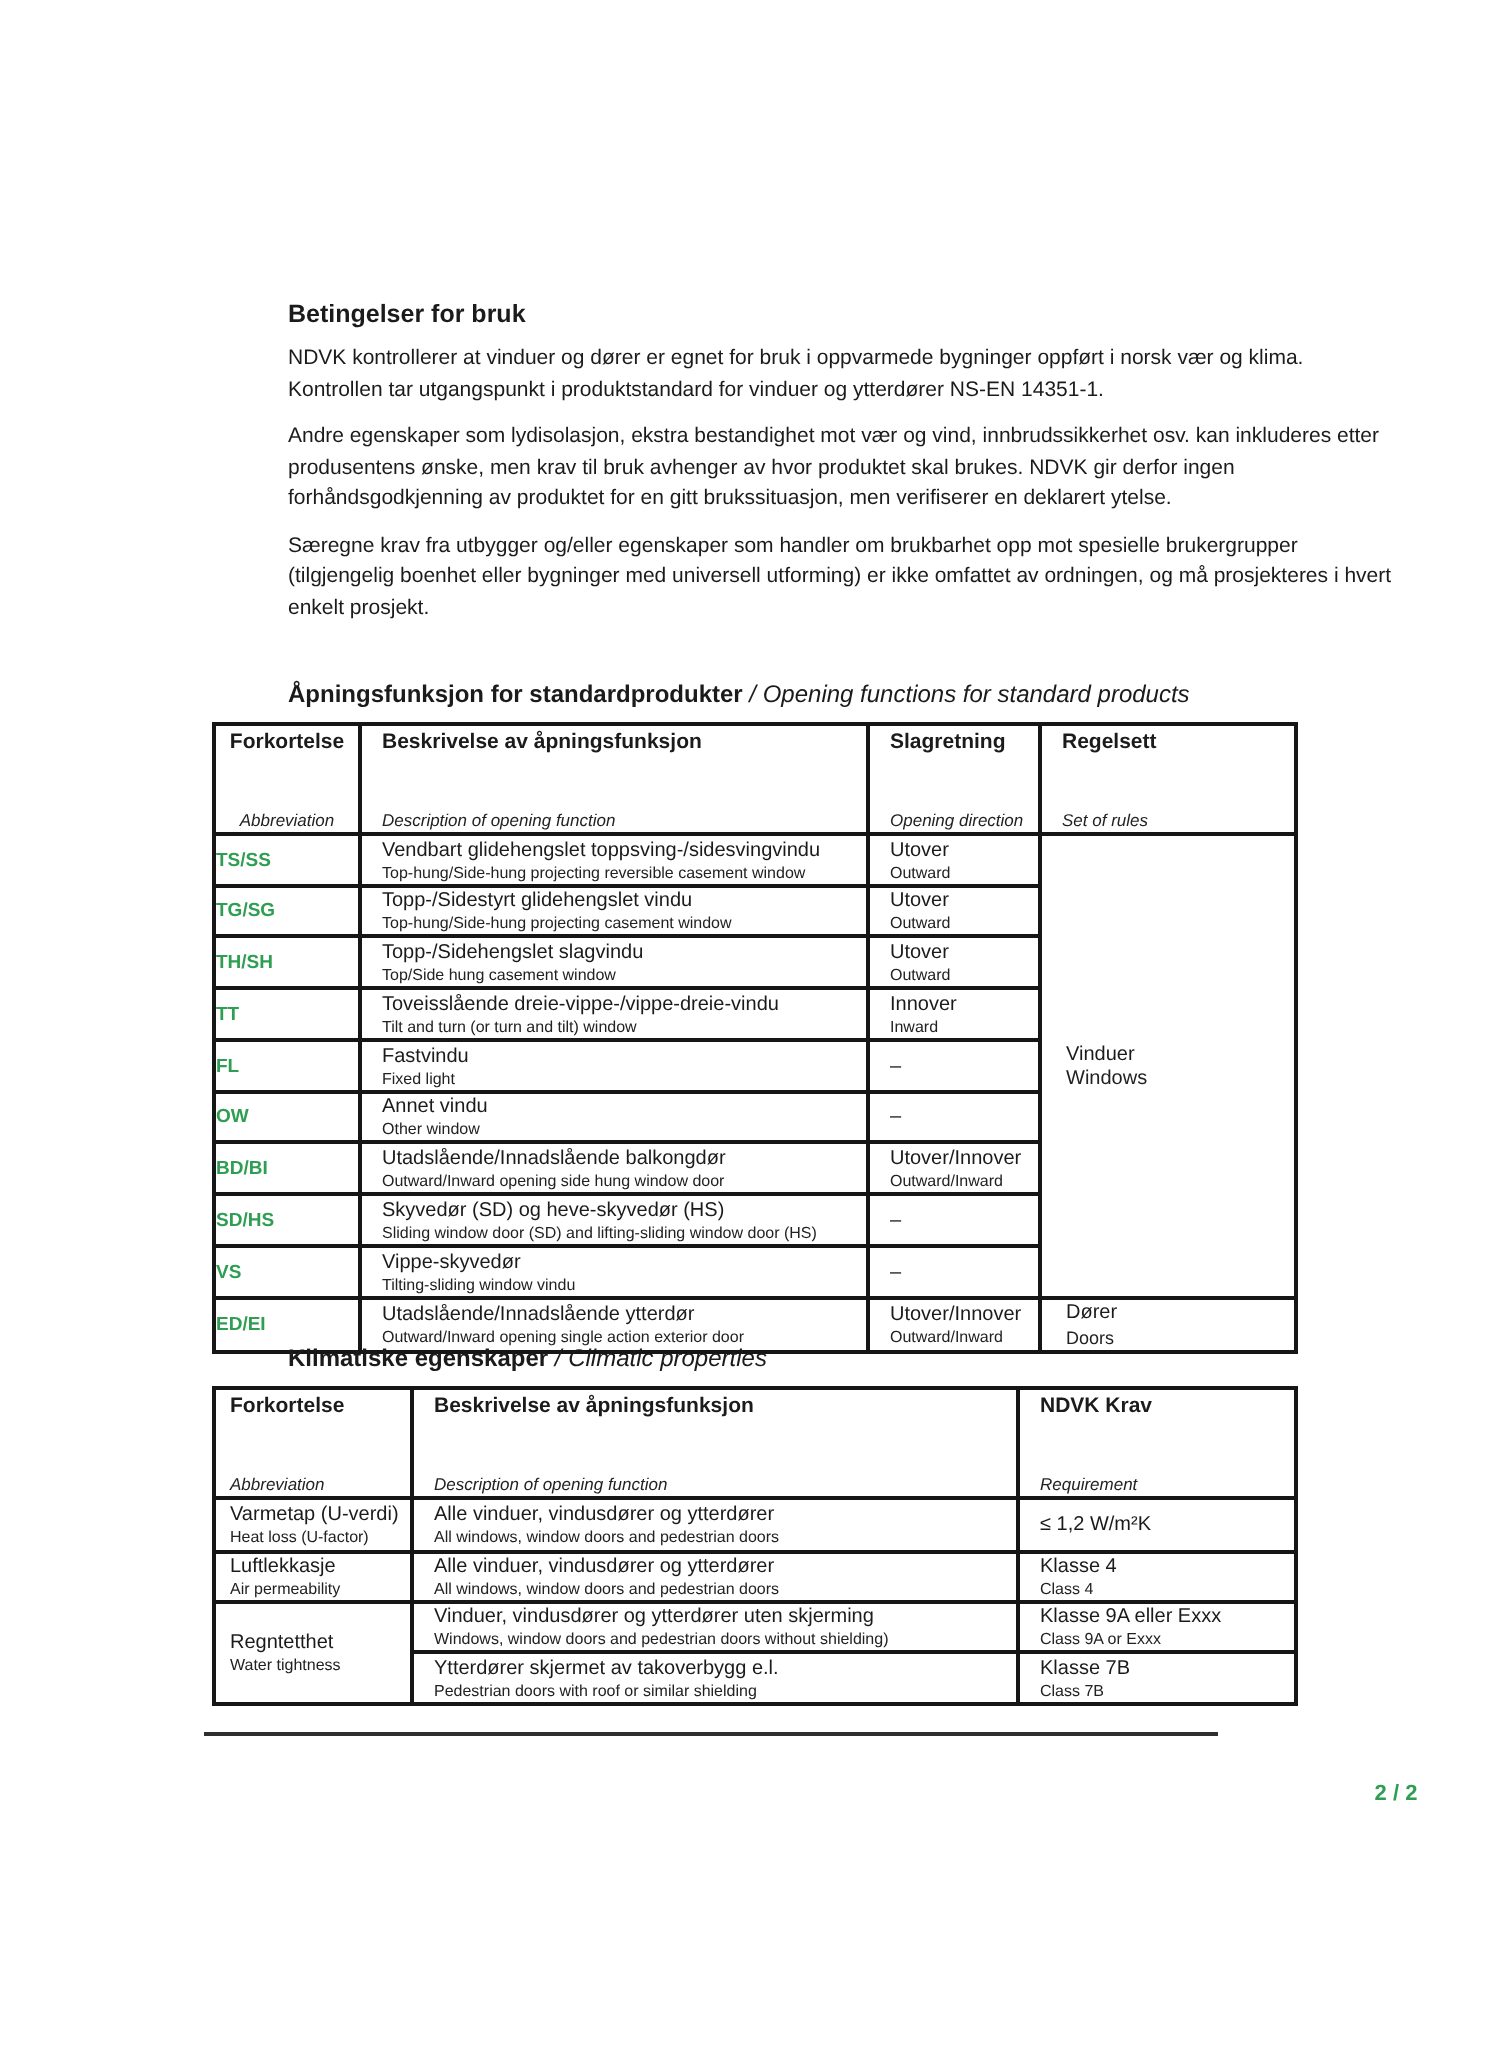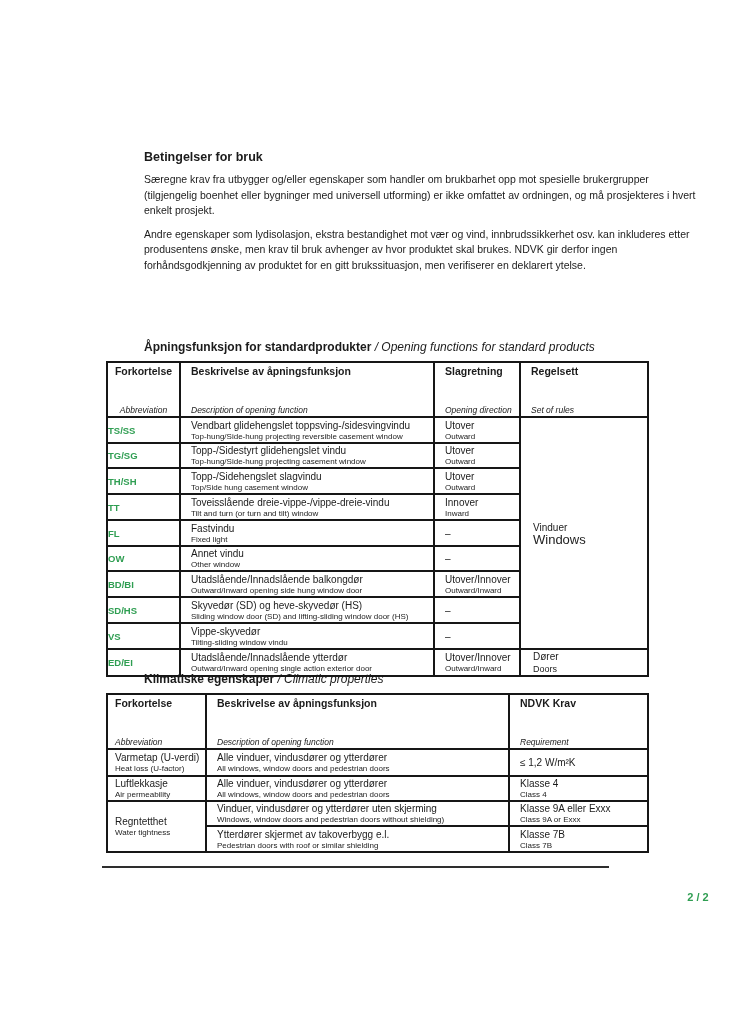--- a/index.html
+++ b/index.html
@@ -39,22 +39,23 @@
   
   .footer-rule{left:102px;top:866px;width:471px;height:2px;background:#2e2e2e;}
   .page-num{left:636px;top:891px;width:52px;text-align:center;font-size:11px;font-weight:bold;color:#2f9e52;}
 </style>
 </head>
 <body>
 
 <div class="abs doc-title">Betingelser for bruk</div>
 
 <div class="abs body-text">
+  <p>NDVK kontrollerer at vinduer og dører er egnet for bruk i oppvarmede bygninger oppført i norsk vær og klima. Kontrollen tar utgangspunkt i produktstandard for vinduer og ytterdører NS-EN 14351-1.</p>
+  <p>Andre egenskaper som lydisolasjon, ekstra bestandighet mot vær og vind, innbrudssikkerhet osv. kan inkluderes etter produsentens ønske, men krav til bruk avhenger av hvor produktet skal brukes. NDVK gir derfor ingen forhåndsgodkjenning av produktet for en gitt brukssituasjon, men verifiserer en deklarert ytelse.</p>
   <p>Særegne krav fra utbygger og/eller egenskaper som handler om brukbarhet opp mot spesielle brukergrupper (tilgjengelig boenhet eller bygninger med universell utforming) er ikke omfattet av ordningen, og må prosjekteres i hvert enkelt prosjekt.</p>
-  <p>Andre egenskaper som lydisolasjon, ekstra bestandighet mot vær og vind, innbrudssikkerhet osv. kan inkluderes etter produsentens ønske, men krav til bruk avhenger av hvor produktet skal brukes. NDVK gir derfor ingen forhåndsgodkjenning av produktet for en gitt brukssituasjon, men verifiserer en deklarert ytelse.</p>
 </div>
 
 <div class="abs sec-head sec1">
   <span class="no">Åpningsfunksjon for standardprodukter</span><span class="en"> / Opening functions for standard products</span>
 </div>
 
 <table class="abs t1">
   <colgroup>
       <col style="width:73px">
       <col style="width:254px">
@@ -85,21 +86,21 @@
     <td>
       <div class="no-line pad">Vendbart glidehengslet toppsving-/sidesvingvindu</div>
       <div class="en-line pad">Top-hung/Side-hung projecting reversible casement window</div>
     </td>
     <td>
       <div class="no-line pad">Utover</div>
       <div class="en-line pad">Outward</div>
     </td>
     <td rowspan="9" class="rules-cell">
       <div class="no-line" style="padding-left:12px">Vinduer</div>
-      <div class="en-line" style="padding-left:12px;font-size:13px;line-height:12px">Windows</div>
+      <div class="en-line" style="padding-left:12px;font-size:10px;line-height:12px">Windows</div>
     </td>
   </tr>
   <tr style="height:14px">
     <td class="abbr"><span class="g">TG/SG</span></td>
     <td>
       <div class="no-line pad">Topp-/Sidestyrt glidehengslet vindu</div>
       <div class="en-line pad">Top-hung/Side-hung projecting casement window</div>
     </td>
     <td>
       <div class="no-line pad">Utover</div>

